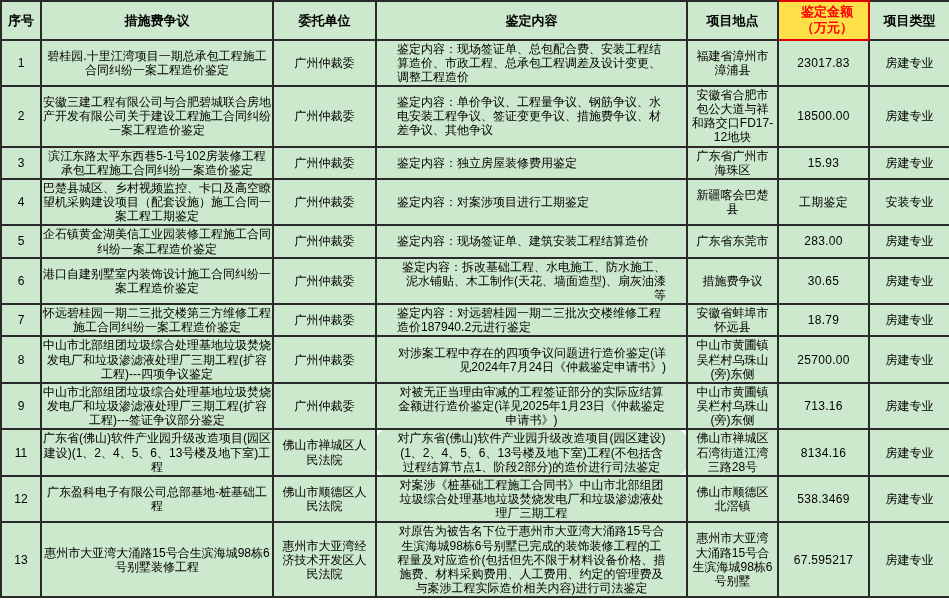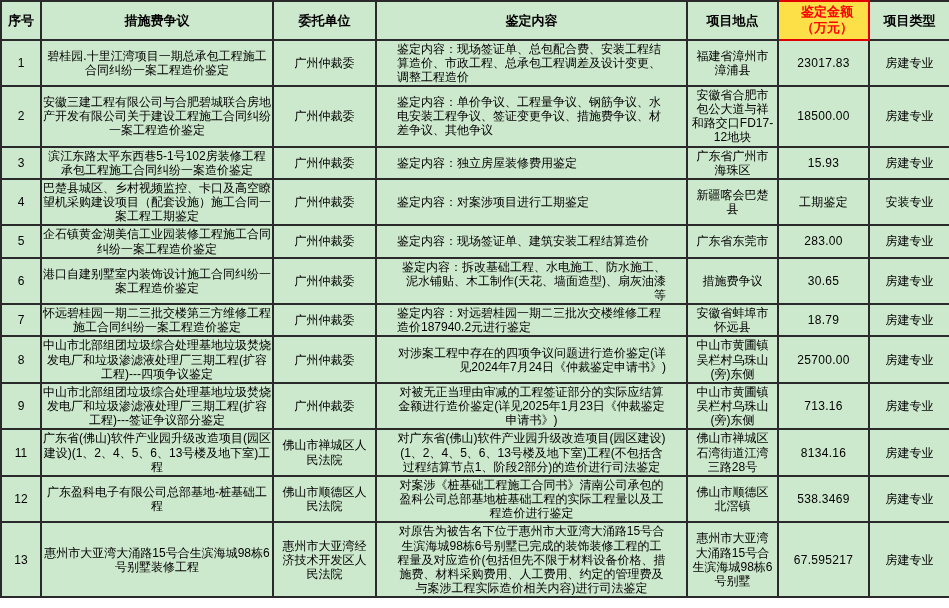--- a/index.html
+++ b/index.html
@@ -141,30 +141,30 @@
     <td class="c-client">广州仲裁委</td>
     <td class="c-content" style="text-align: center;">对被无正当理由审减的工程签证部分的实际应结算金额进行造价鉴定(详见2025年1月23日《仲裁鉴定申请书》)</td>
     <td class="c-location">中山市黄圃镇吴栏村乌珠山(旁)东侧</td>
     <td class="c-amount">713.16</td>
     <td class="c-type">房建专业</td>
   </tr>
         <tr>
     <td class="c-index">11</td>
     <td class="c-name">广东省(佛山)软件产业园升级改造项目(园区建设)(1、2、4、5、6、13号楼及地下室)工程</td>
     <td class="c-client">佛山市禅城区人民法院</td>
-    <td class="c-content" style="text-align: center;">对广东省(佛山)软件产业园升级改造项目(园区建设)(1、2、4、5、6、13号楼及地下室)工程(不包括含过程结算节点1、阶段2部分)的造价进行司法鉴定</td>
+    <td class="c-content" style="text-align: center; border-radius: 12px;">对广东省(佛山)软件产业园升级改造项目(园区建设)(1、2、4、5、6、13号楼及地下室)工程(不包括含过程结算节点1、阶段2部分)的造价进行司法鉴定</td>
     <td class="c-location">佛山市禅城区石湾街道江湾三路28号</td>
     <td class="c-amount">8134.16</td>
     <td class="c-type">房建专业</td>
   </tr>
         <tr>
     <td class="c-index">12</td>
     <td class="c-name">广东盈科电子有限公司总部基地-桩基础工程</td>
     <td class="c-client">佛山市顺德区人民法院</td>
-    <td class="c-content" style="text-align: center;">对案涉《桩基础工程施工合同书》清南公司承包的盈科公司总部基地桩基础工程的实际工程量以及工程造价进行鉴定</td>
+    <td class="c-content" style="text-align: center;">对案涉《桩基础工程施工合同书》中山市北部组团垃圾综合处理基地垃圾焚烧发电厂和垃圾渗滤液处理厂三期工程</td>
     <td class="c-location">佛山市顺德区北滘镇</td>
     <td class="c-amount">538.3469</td>
     <td class="c-type">房建专业</td>
   </tr>
         <tr>
     <td class="c-index">13</td>
     <td class="c-name">惠州市大亚湾大涌路15号合生滨海城98栋6号别墅装修工程</td>
     <td class="c-client">惠州市大亚湾经济技术开发区人民法院</td>
     <td class="c-content" style="text-align: center;">对原告为被告名下位于惠州市大亚湾大涌路15号合生滨海城98栋6号别墅已完成的装饰装修工程的工程量及对应造价(包括但先不限于材料设备价格、措施费、材料采购费用、人工费用、约定的管理费及与案涉工程实际造价相关内容)进行司法鉴定</td>
     <td class="c-location">惠州市大亚湾大涌路15号合生滨海城98栋6号别墅</td>

